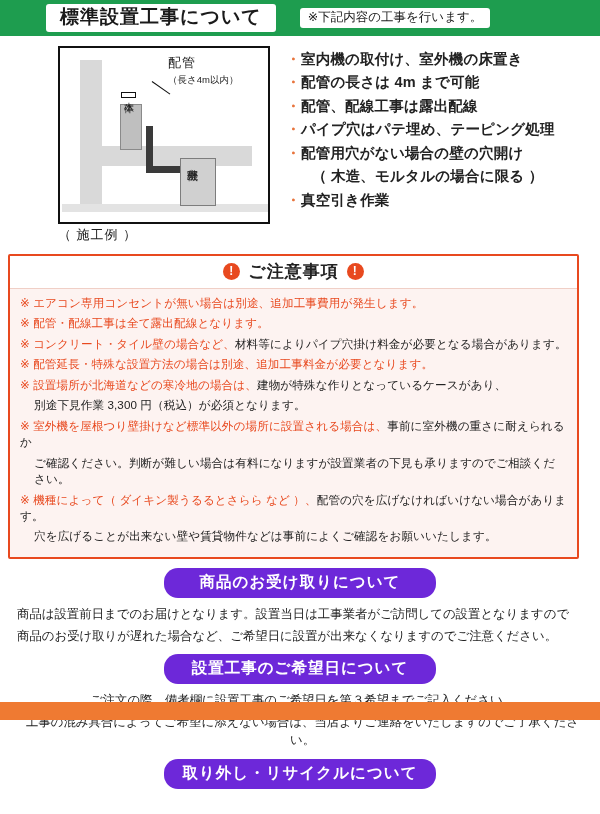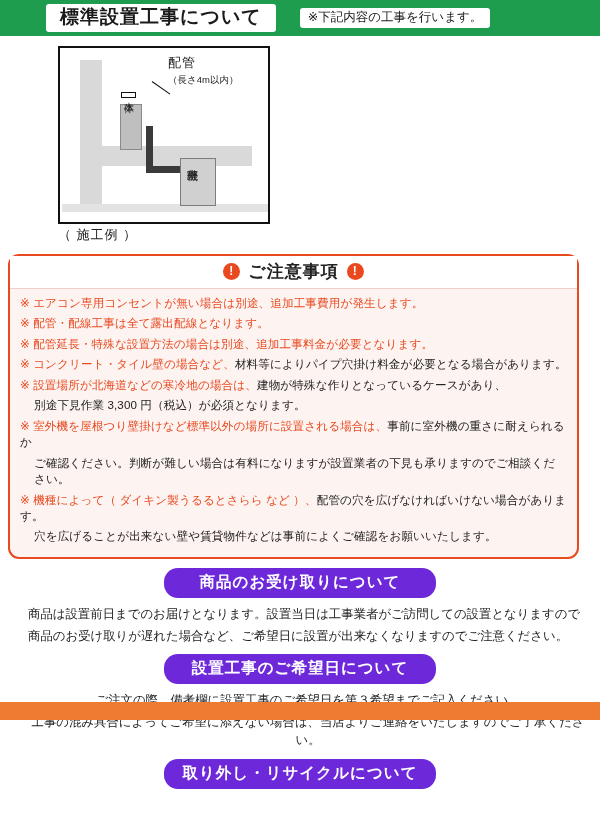--- a/index.html
+++ b/index.html
@@ -174,21 +174,21 @@
   .bullets li.sub {
     padding-left: 26px;
   }
   .bullets li.sub::before { content: ""; }
   ul { margin: 0; padding: 0; }
 
   
   .caution {
     margin: 4px 21px 0 8px;
     border: 2px solid #e8491f;
-    border-radius: 11px;
+    border-radius: 2px;
     background: #fdf3f1;
   }
   .caution-title {
     background: #ffffff;
     text-align: center;
     font-size: 17px;
     font-weight: bold;
     padding: 4px 0 5px 0;
     letter-spacing: 1px;
     border-bottom: 1px solid #f0cfc6;
@@ -233,21 +233,21 @@
     font-size: 15.5px;
     font-weight: bold;
     padding: 4px 0 5px 0;
     border-radius: 14px;
     letter-spacing: 1px;
   }
   .sec-body {
     padding: 7px 12px 0 12px;
   }
   .sec-body p {
-    margin: 0 0 3px 16px;
+    margin: 0 0 3px 5px;
     font-size: 12.4px;
     line-height: 1.5;
     color: #222222;
   }
   .sec-body p.c { text-align: center; }
   .sec-body p.red { color: #e8491f; text-align: center; }
 
   
   .footer-band {
     position: absolute;
@@ -282,31 +282,40 @@
         <div class="d-pipe-h"></div>
         <div class="d-outdoor"></div>
         <div class="d-outdoor-label">室外機</div>
         <div class="d-leader"></div>
         <div class="d-haikan">配管</div>
         <div class="d-haikan-sub">（長さ4m以内）</div>
       </div>
       <div class="d-caption">（ 施工例 ）</div>
     </div>
 
+    <ul class="bullets">
+        <li>室内機の取付け、室外機の床置き</li>
+        <li>配管の長さは 4m まで可能</li>
+        <li>配管、配線工事は露出配線</li>
+        <li>パイプ穴はパテ埋め、テーピング処理</li>
+        <li>配管用穴がない場合の壁の穴開け</li>
+        <li class="sub">（ 木造、モルタルの場合に限る ）</li>
+        <li>真空引き作業</li>
+      </ul>
   </div>
 
   <div class="caution">
     <div class="caution-title">
       <span class="mark">!</span><span>ご注意事項</span><span class="mark">!</span>
     </div>
     <div class="caution-list">
         <p><span>※ エアコン専用コンセントが無い場合は別途、追加工事費用が発生します。</span></p>
         <p><span>※ 配管・配線工事は全て露出配線となります。</span></p>
+        <p><span>※ コンクリート・タイル壁の場合など、</span><span class="blk">材料等によりパイプ穴掛け料金が必要となる場合があります。</span></p>
         <p><span>※ 配管延長・特殊な設置方法の場合は別途、追加工事料金が必要となります。</span></p>
-        <p><span>※ コンクリート・タイル壁の場合など、</span><span class="blk">材料等によりパイプ穴掛け料金が必要となる場合があります。</span></p>
         <p><span>※ 設置場所が北海道などの寒冷地の場合は、</span><span class="blk">建物が特殊な作りとなっているケースがあり、</span></p>
         <p class="indent"><span class="blk">別途下見作業 3,300 円（税込）が必須となります。</span></p>
         <p><span>※ 室外機を屋根つり壁掛けなど標準以外の場所に設置される場合は、</span><span class="blk">事前に室外機の重さに耐えられるか</span></p>
         <p class="indent"><span class="blk">ご確認ください。判断が難しい場合は有料になりますが設置業者の下見も承りますのでご相談ください。</span></p>
         <p><span>※ 機種によって（ ダイキン製うるるとさらら など ）、</span><span class="blk">配管の穴を広げなければいけない場合があります。</span></p>
         <p class="indent"><span class="blk">穴を広げることが出来ない壁や賃貸物件などは事前によくご確認をお願いいたします。</span></p>
       </div>
   </div>
 
   <div id="sections">

